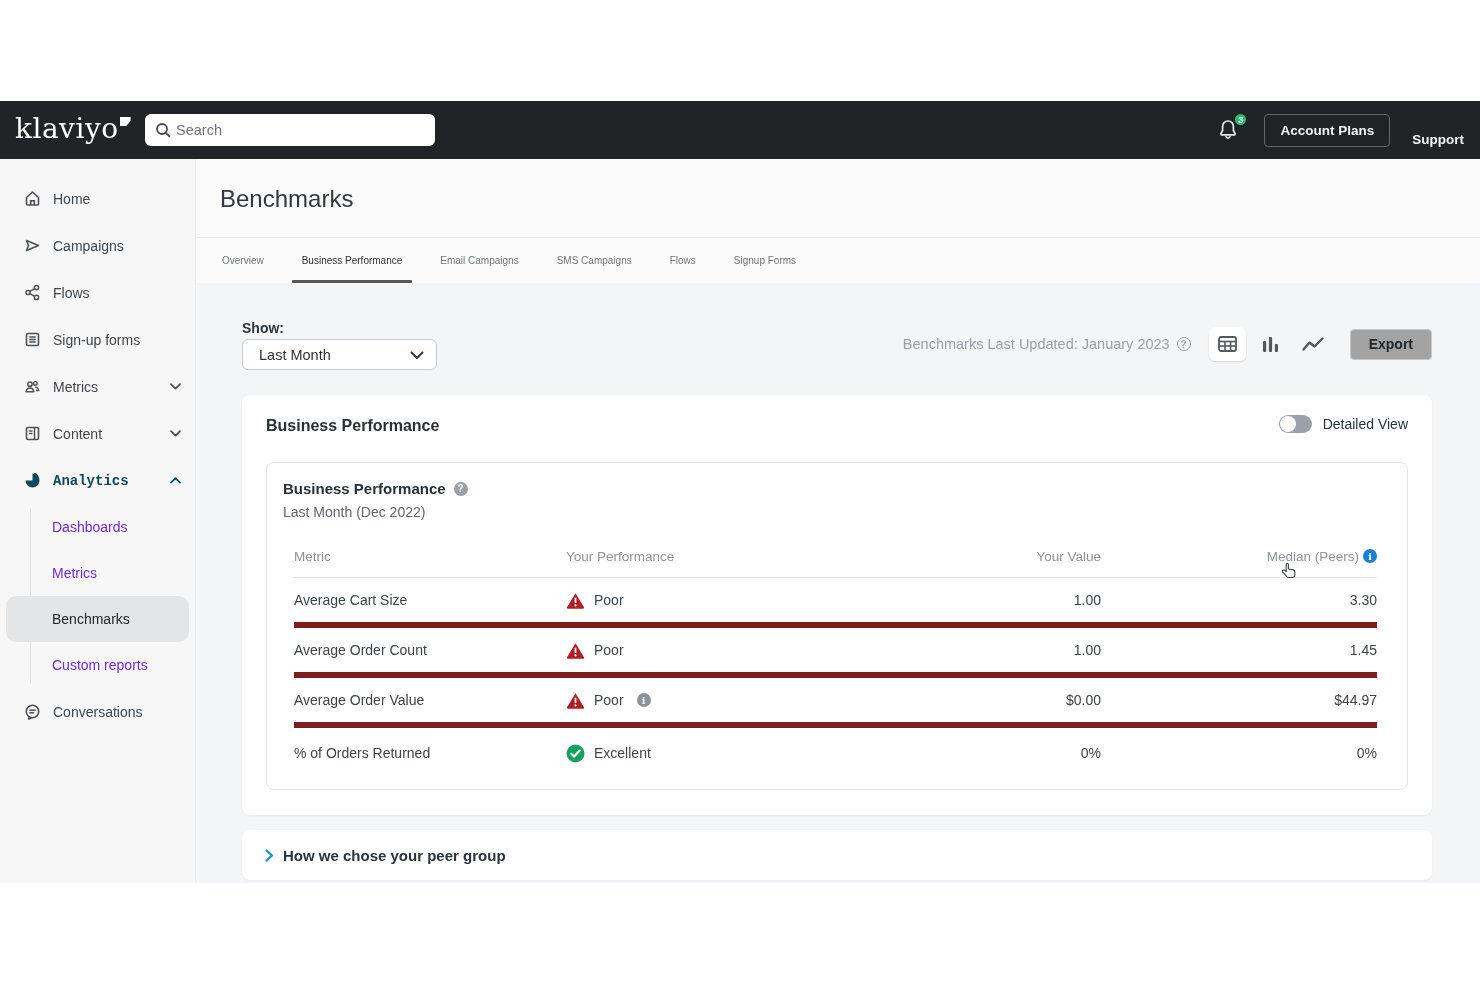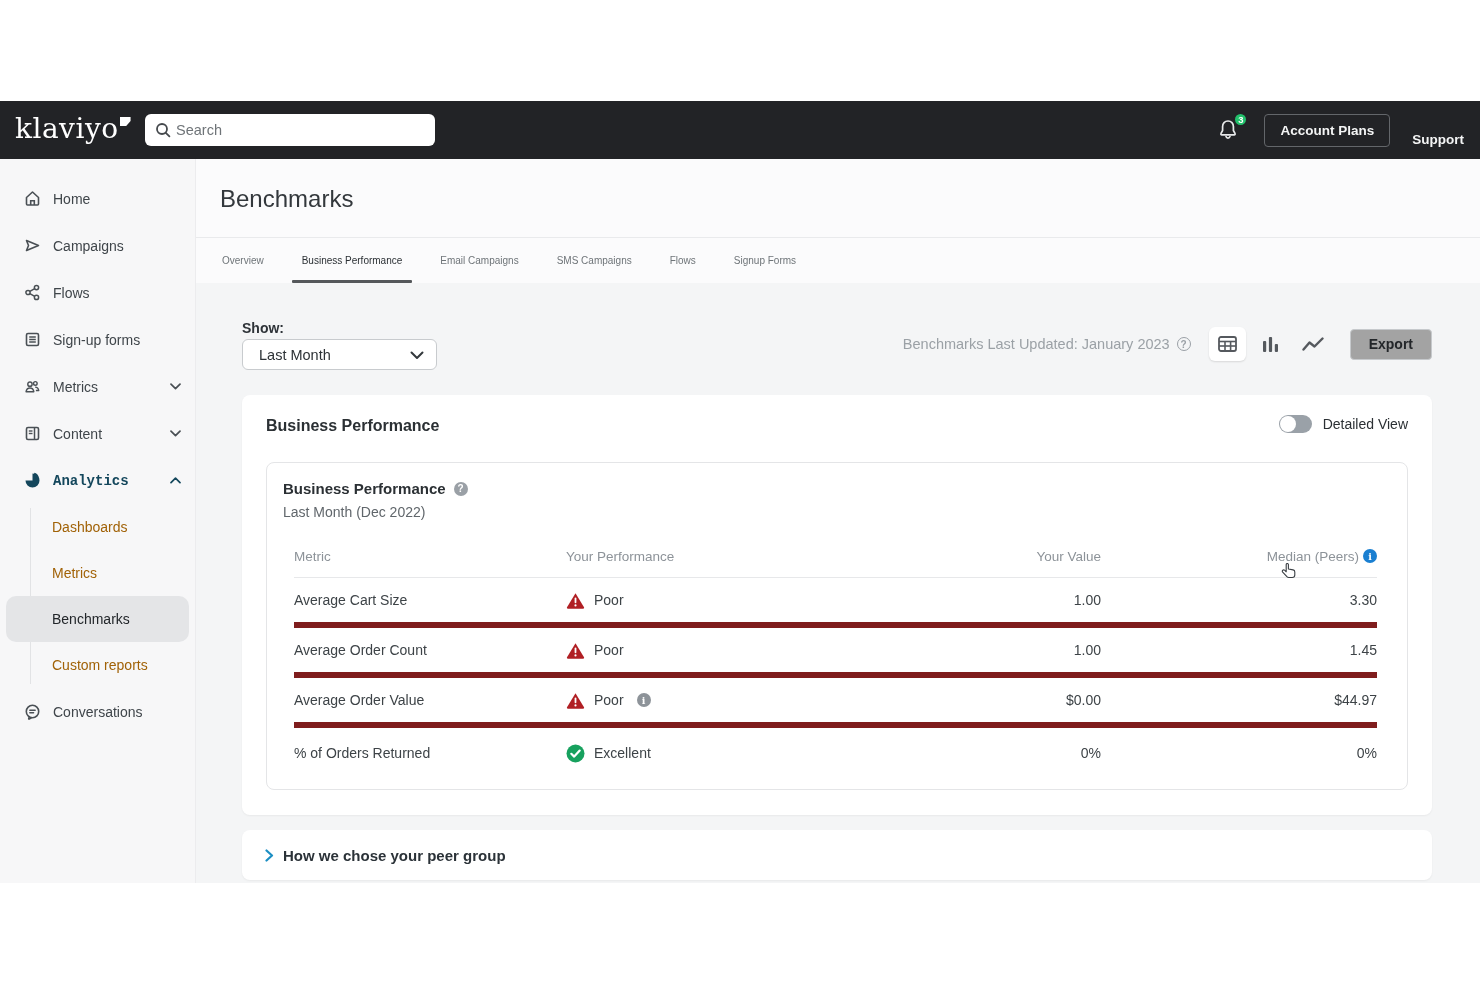--- a/index.html
+++ b/index.html
@@ -25,21 +25,21 @@
 
   
   .sidebar { position:absolute; left:0; top:58px; width:196px; bottom:0; background:#f7f7f8; border-right:1px solid #ececee; padding-top:16px; }
   .nav-item { height:47px; display:flex; align-items:center; padding:0 14px 0 24px; cursor:pointer; color:#3f454a; font-size:14px; }
   .nav-item .nav-ic { width:17px; height:17px; display:flex; align-items:center; justify-content:center; }
   .nav-item .nav-label { margin-left:12px; flex:1; }
   .nav-item .chev { margin-left:auto; display:flex; }
   .nav-item.active-section { color:#14475c; font-weight:bold;font-family:Liberation Mono, monospace; }
   .subnav { position:relative; }
   .subnav::before { content:""; position:absolute; left:30px; top:4px; bottom:4px; width:1px; background:#e2e3e5; }
-  .subnav-item { height:46px; display:flex; align-items:center; padding-left:52px; font-size:14px; color:#a16207; cursor:pointer; position:relative; }
+  .subnav-item { height:46px; display:flex; align-items:center; padding-left:52px; font-size:14px; color:#6d28d9; cursor:pointer; position:relative; }
   .subnav-item.selected { background:#e4e5e7; border-radius:10px; margin:0 6px; padding-left:46px; color:#22262a; z-index:1; }
 
   
   .main-header { position:absolute; left:196px; top:58px; right:0; height:124px; background:#fbfbfc; }
   .page-title { position:absolute; left:24px; top:26px; font-size:24px; color:#33383c; }
   .header-divider { position:absolute; left:0; top:78px; right:0; height:1px; background:#e9eaec; }
   .tabs { position:absolute; left:24px; top:79px; height:45px; display:flex; align-items:center; }
   .tab { font-size:10px; color:#6e7478; padding:0 2px; margin-right:34px; height:45px; display:flex; align-items:center; cursor:pointer; position:relative; }
   .tab.active { color:#2b3034; }
   .tab.active::after { content:""; position:absolute; left:-8px; right:-8px; bottom:0; height:3px; background:#55585b; border-radius:1px; }

